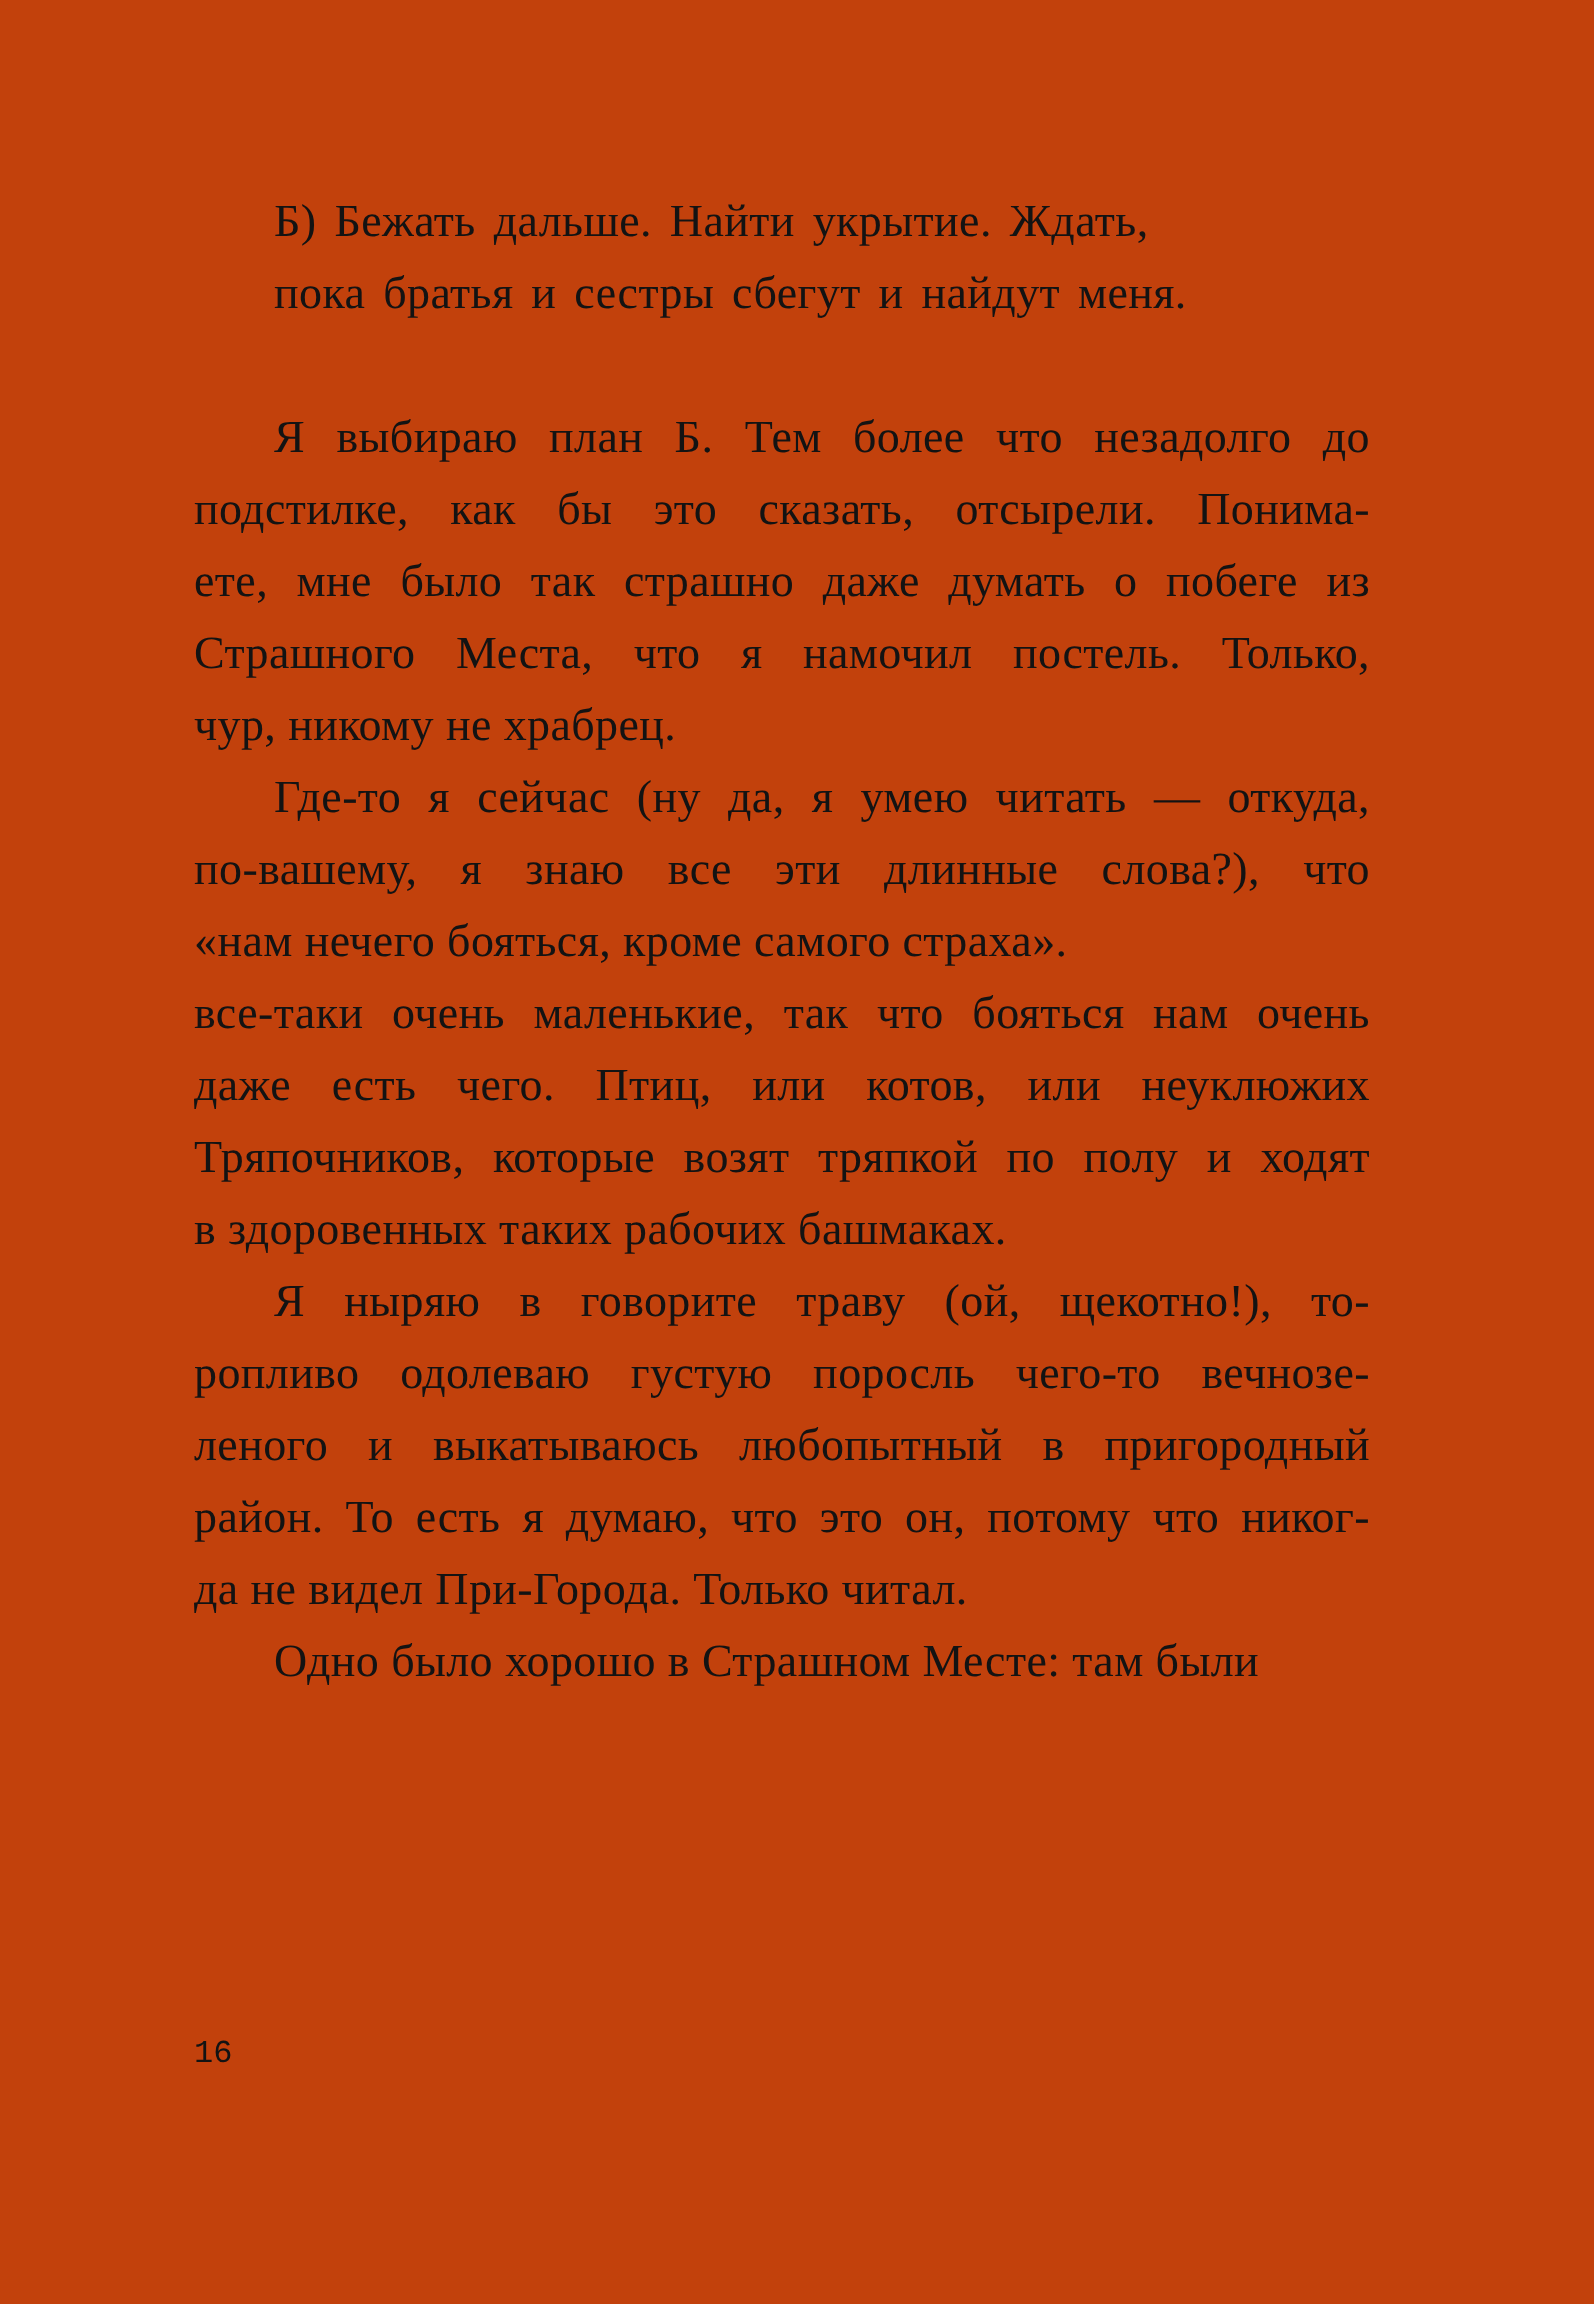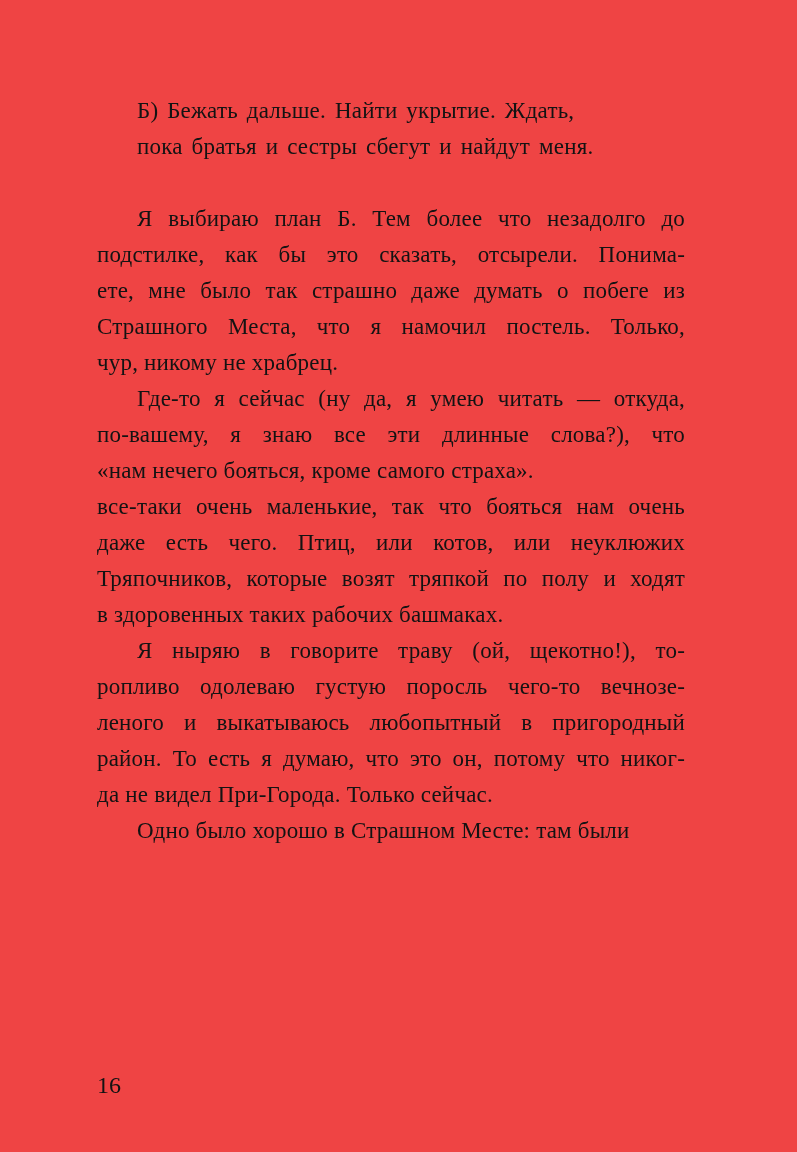--- a/index.html
+++ b/index.html
@@ -5,21 +5,21 @@
   html, body {
     margin: 0;
     padding: 0;
     background: #f4f4f4;
   }
   .page {
     position: relative;
     width: 797px;
     height: 1152px;
     margin: 0 auto;
-    background: #ef4444;
+    background: #c2410c;
     box-sizing: border-box;
     padding: 93px 112px 0 97px;
     font-family: "Liberation Serif", "DejaVu Serif", serif;
     color: #131313;
   }
   .line {
     font-size: 23px;
     line-height: 36px;
     height: 36px;
     overflow: hidden;
@@ -34,24 +34,24 @@
     margin-bottom: 36px;
   }
   .option-block .line {
     text-align: left;
     text-align-last: left;
     word-spacing: 3px;
   }
   .page-number {
     position: absolute;
     left: 97px;
-    top: 1070px;
-    font-size: 24px;
+    top: 1012px;
+    font-size: 16px;
     line-height: 30px;
-    font-family: Liberation Serif, serif;
+    font-family: Liberation Mono, monospace;
     color: #131313;
   }
 </style>
 </head>
 <body>
 
 <main class="page">
 
   <section class="option-block">
     <div class="line">Б) Бежать дальше. Найти укрытие. Ждать,</div>
@@ -78,21 +78,21 @@
     <div class="line">Тряпочников, которые возят тряпкой по полу и ходят</div>
     <div class="line last">в здоровенных таких рабочих башмаках.</div>
   </section>
 
 
   <section>
     <div class="line first">Я ныряю в говорите траву (ой, щекотно!), то-</div>
     <div class="line">ропливо одолеваю густую поросль чего-то вечнозе-</div>
     <div class="line">леного и выкатываюсь любопытный в пригородный</div>
     <div class="line">район. То есть я думаю, что это он, потому что никог-</div>
-    <div class="line last">да не видел При-Города. Только сейчас.</div>
+    <div class="line last">да не видел При-Города. Только читал.</div>
   </section>
 
   <section>
     <div class="line first last">Одно было хорошо в Страшном Месте: там были</div>
   </section>
 
   <span class="page-number">16</span>
 
 </main>
 

